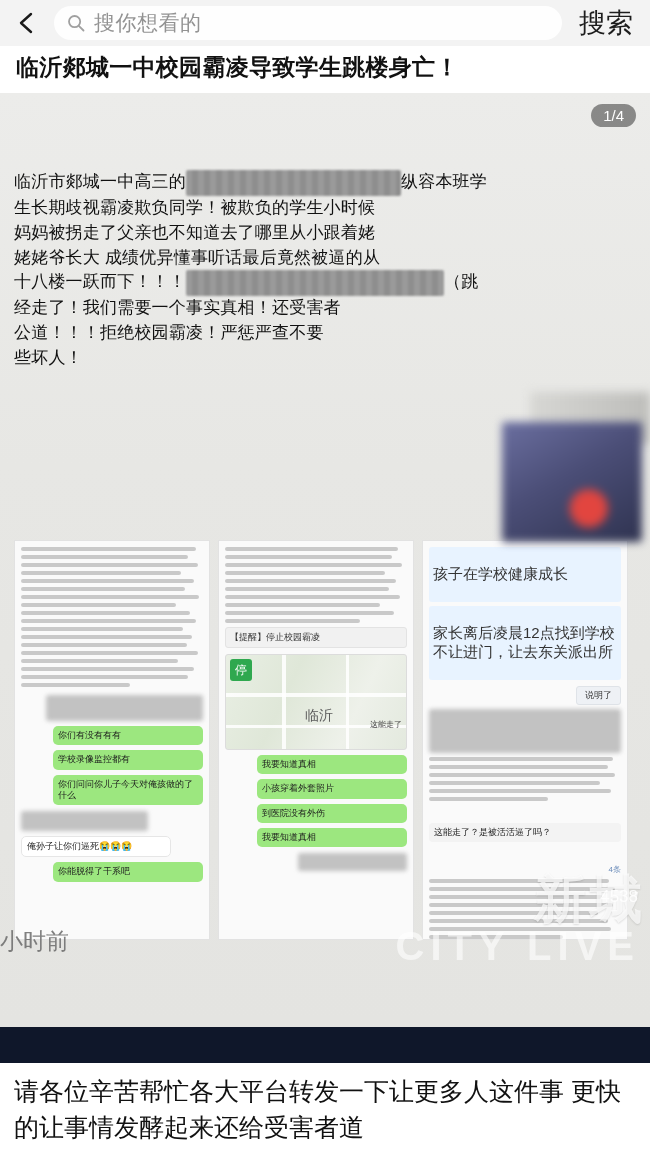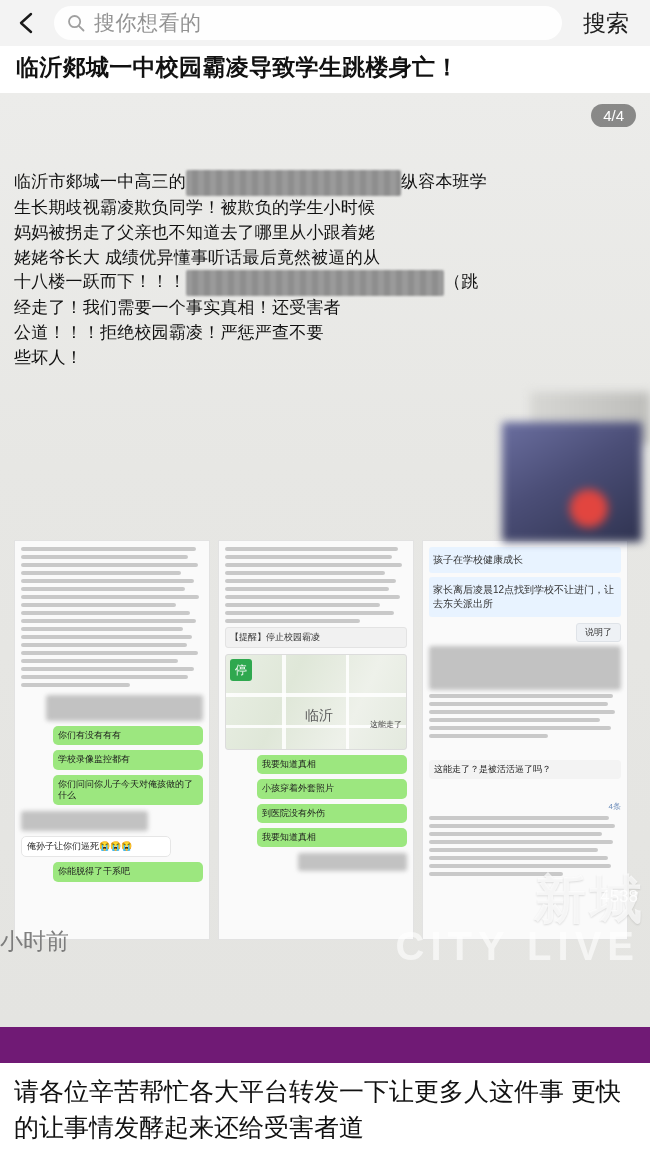--- a/index.html
+++ b/index.html
@@ -5,21 +5,21 @@
   * { box-sizing: border-box; margin: 0; padding: 0; }
   html, body {
     width: 650px; height: 1151px;
     font-family: "Liberation Sans", sans-serif;
     background: #ffffff;
     overflow: hidden;
   }
   .screen {
     position: relative;
     width: 650px; height: 1151px;
-    background: #701a75;
+    background: #0f172a;
     overflow: hidden;
   }
 
   
   .topbar {
     position: absolute; top: 0; left: 0; width: 650px; height: 46px;
     display: flex; align-items: center;
     background: #f3f3f3;
     z-index: 20;
   }
@@ -39,21 +39,21 @@
     opacity: 0.92;
   }
   .search-icon { margin-right: 8px; color: #9a9a9a; display: flex; }
   .search-text {
     font-size: 21px; color: #8b8b8b; letter-spacing: 0.5px;
     white-space: nowrap; overflow: hidden;
   }
   .search-btn {
     width: 88px; height: 46px;
     display: flex; align-items: center; justify-content: center;
-    font-size: 23px; color: #1d1d1d; font-weight: 500;
+    font-size: 27px; color: #1d1d1d; font-weight: 500;
   }
 
   
   .headline {
     position: absolute; top: 44px; left: 0; width: 650px;
     padding: 8px 16px 10px 16px;
     font-size: 23px; font-weight: 700; color: #111;
     letter-spacing: 0.3px;
     background: #ffffff;
     z-index: 15;
@@ -172,22 +172,22 @@
     width: 22px; height: 22px; border-radius: 3px;
     background: #2fa84f; color: #fff;
     font-size: 12px; display: flex; align-items: center; justify-content: center;
   }
   .notice-bar {
     margin-top: 4px;
     background: #f1f1f1; border: 1px solid #e3e3e3; border-radius: 3px;
     font-size: 9px; color: #333; padding: 3px 4px;
   }
   .mini-head {
-    font-size: 10px; color: #333; background:#e8f3ff;
-    border-radius: 3px; padding: 6px 4px; margin-bottom: 4px;
+    font-size: 15px; color: #333; background:#e8f3ff;
+    border-radius: 3px; padding: 18px 4px; margin-bottom: 4px;
     filter: blur(0.3px);
   }
   .blur-strip {
     background: #c2c2c2; border-radius: 3px; filter: blur(2px);
   }
 
   
   .wm {
     position: absolute; right: 4px; bottom: 92px;
     font-size: 52px; font-weight: 800; color: rgba(255,255,255,0.72);
@@ -248,21 +248,21 @@
       <span class="search-text">搜你想看的</span>
     </div>
     <div class="search-btn">搜索</div>
   </div>
 
   <div class="headline">临沂郯城一中校园霸凌导致学生跳楼身亡！</div>
 
   <div class="media">
     <div class="media-bg"></div>
 
-    <div class="pager">4/4</div>
+    <div class="pager">1/4</div>
 
     <div class="photo-blur2"></div>
     <div class="photo-blur"></div>
 
     <div class="post-text">
       <p>
         <span>临沂市郯城一中高三的</span><span class="redact r1"></span><span>纵容本班学</span>
       </p>
       <p>生长期歧视霸凌欺负同学！被欺负的学生小时候</p>
       <p>妈妈被拐走了父亲也不知道去了哪里从小跟着姥</p>

